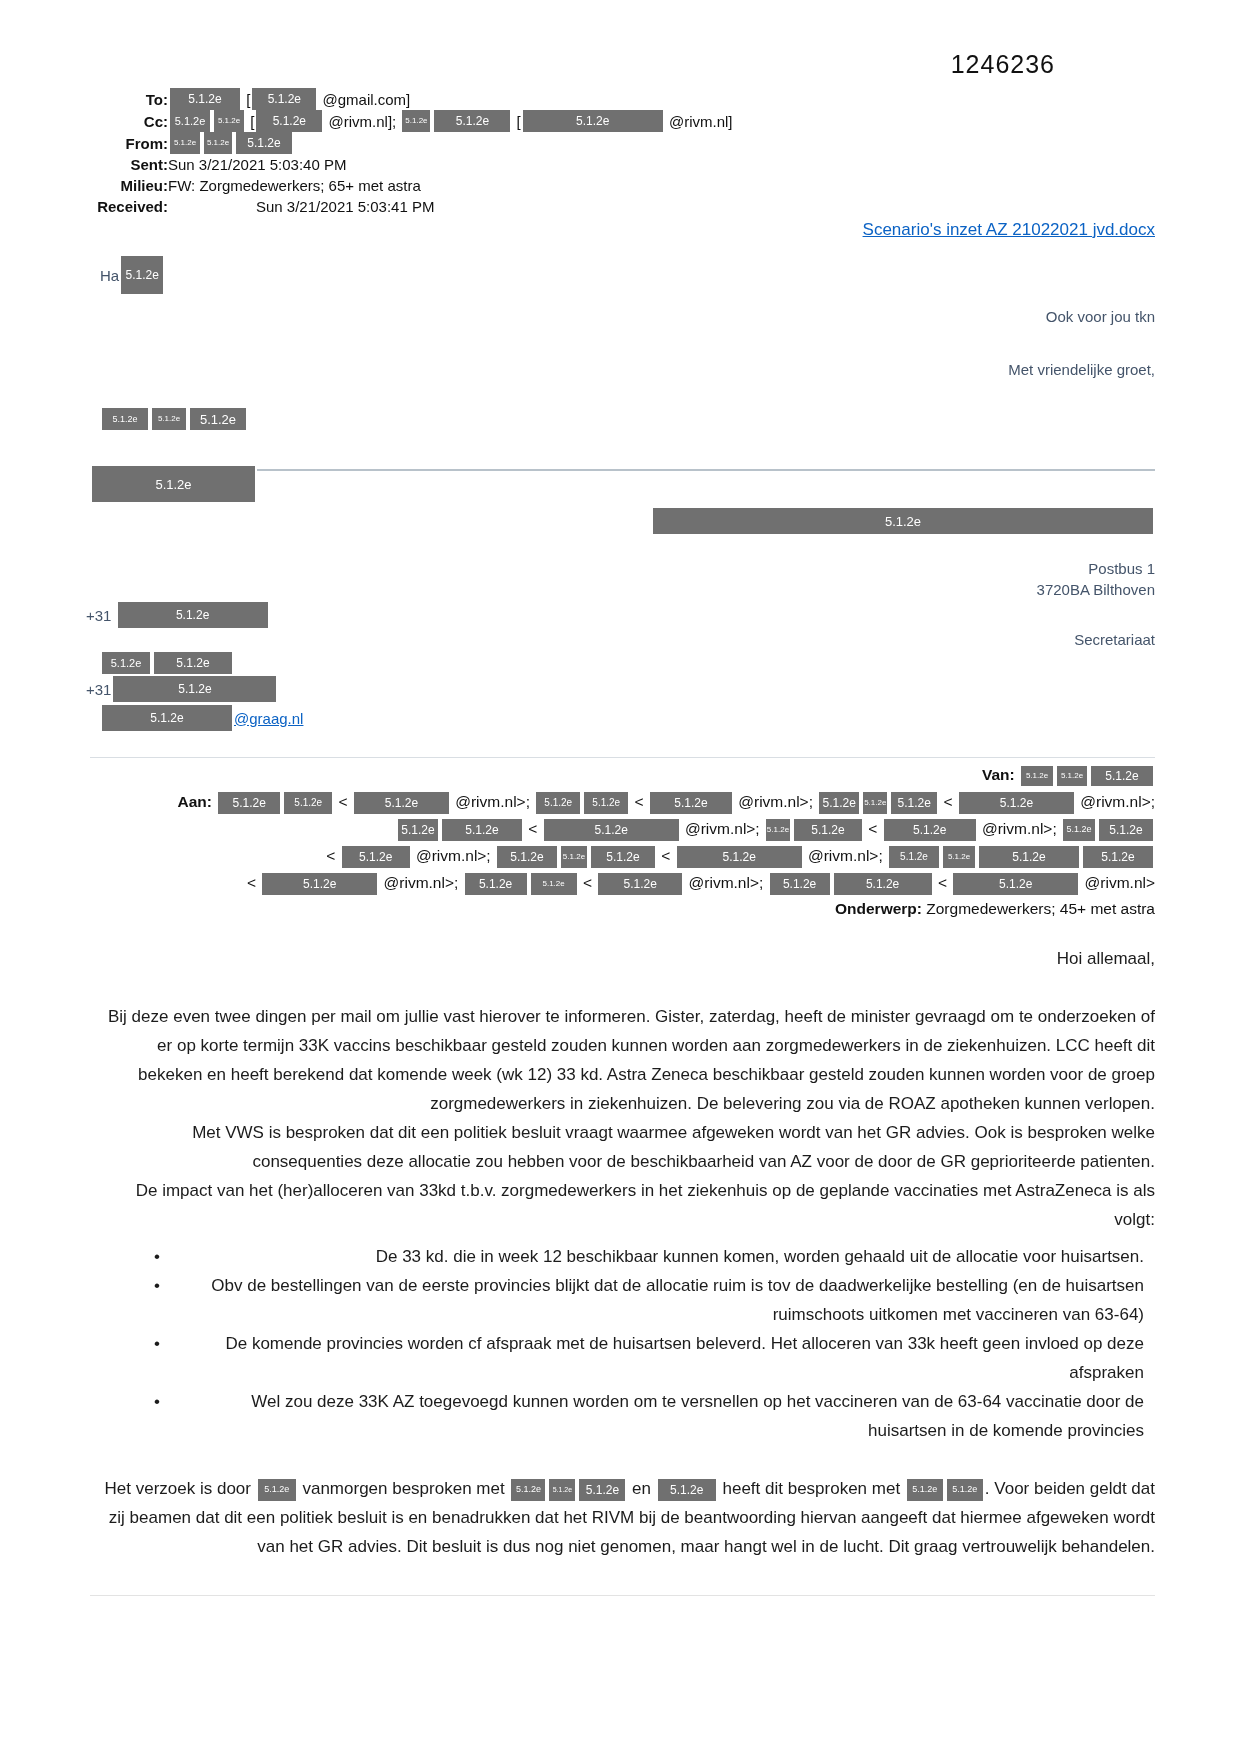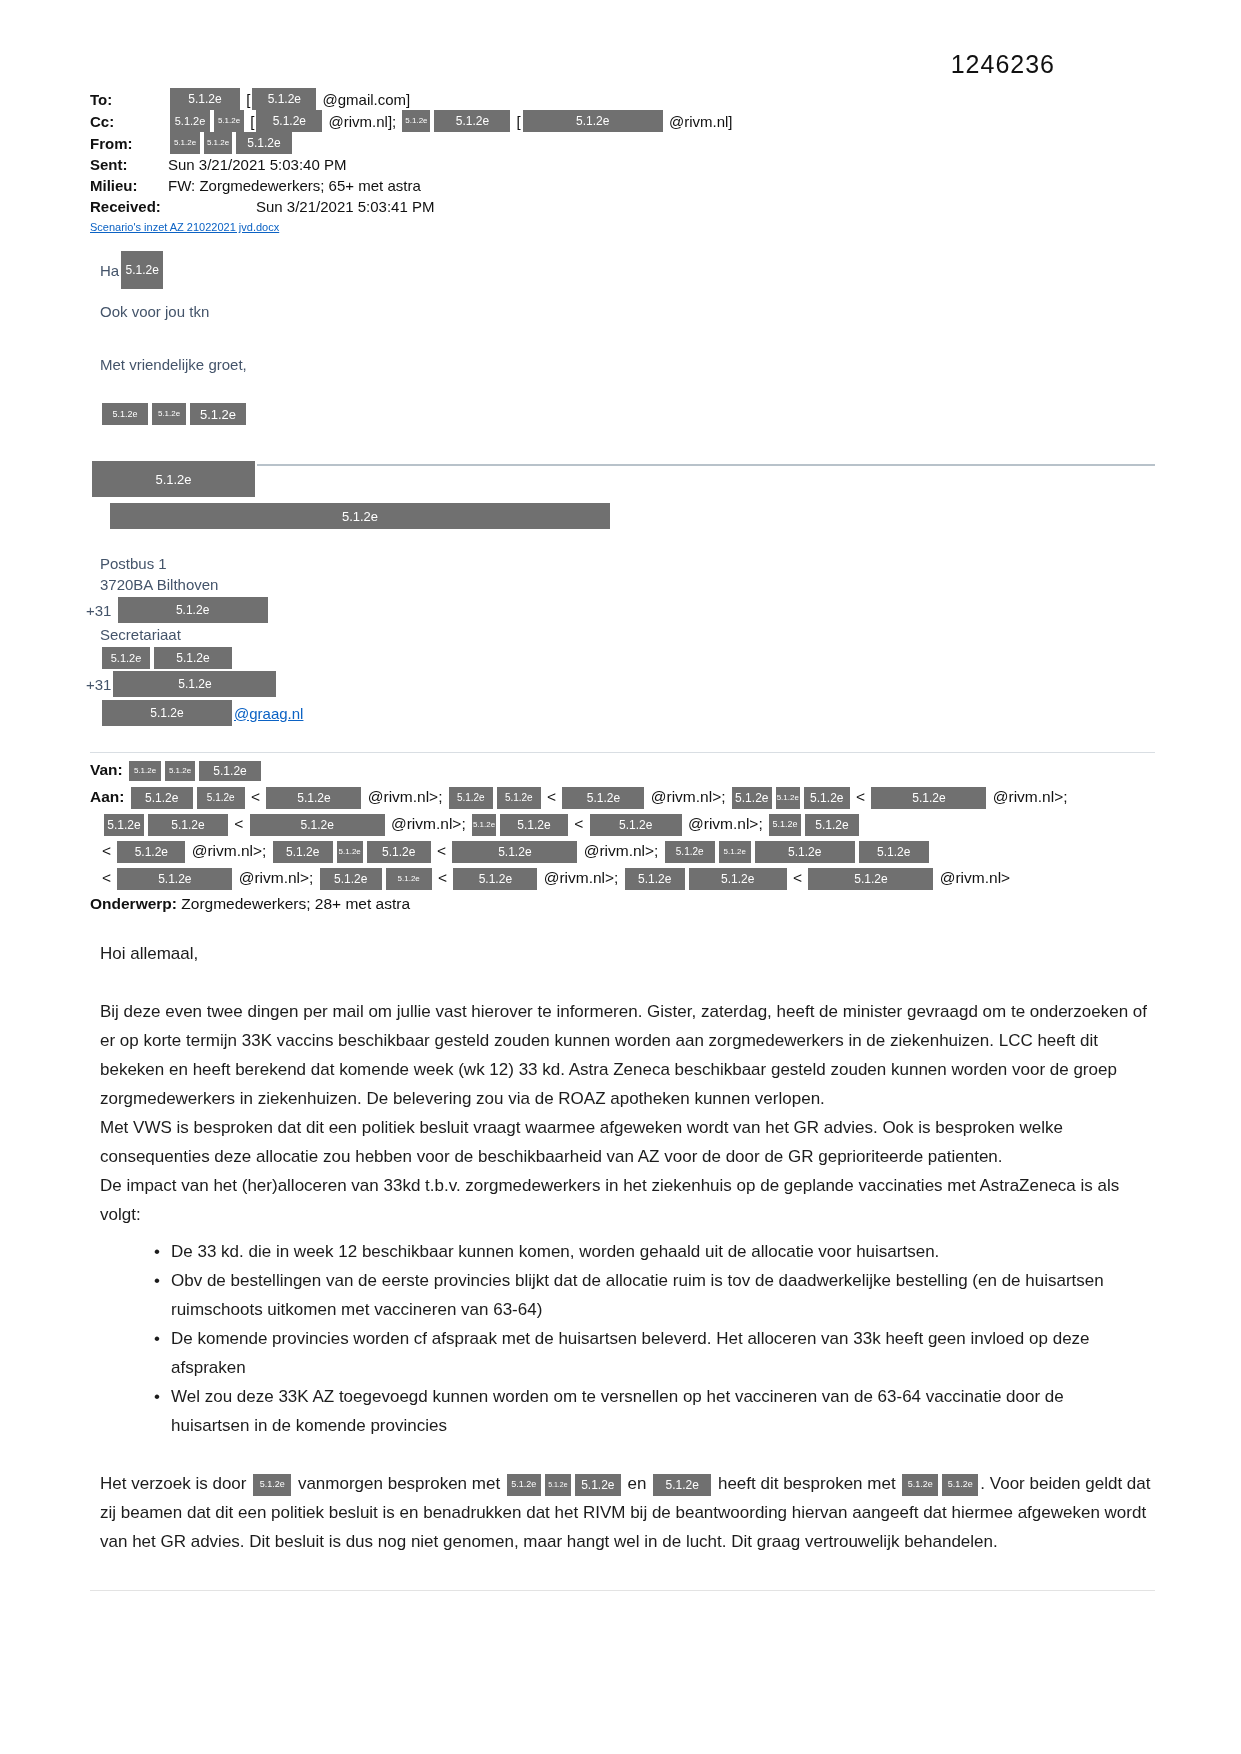--- a/index.html
+++ b/index.html
@@ -1,35 +1,35 @@
 <!DOCTYPE html>
 <html><head>
 <meta charset="utf-8">
 <style>
   html,body{margin:0;padding:0;background:#ffffff;}
   .page{
     position:relative;width:1241px;height:1754px;background:#ffffff;
     font-family:"Liberation Sans",sans-serif;color:#1a1a1a;
-    box-sizing:border-box;padding:0 86px 0 90px;overflow:hidden;
+    box-sizing:border-box;padding:0 86px 0 90px;overflow:hidden;text-align:right;
   }
   .docnum{position:absolute;top:50px;right:186px;font-size:25px;letter-spacing:1px;color:#111;}
   
   .redact{
     display:inline-flex;align-items:center;justify-content:center;
     background:#707070;color:#ffffff;font-size:12px;height:22px;
     vertical-align:middle;margin:0 2px;line-height:1;flex:none;white-space:nowrap;
   }
   .sp{display:inline-block;height:1px;}
   a.mlink{color:#0b62c4;text-decoration:underline;cursor:pointer;}
   
   .header{padding-top:88px;}
   .hrow{display:flex;align-items:center;min-height:21px;font-size:15px;color:#111;}
   .hlabel{width:78px;font-weight:bold;flex:none;}
   .hval{display:flex;align-items:center;flex-wrap:nowrap;white-space:pre;}
-  .attach{display:inline-block;margin-top:3px;font-size:11px;}
+  .attach{display:inline-block;margin-top:3px;font-size:17px;}
   
   .msg1{color:#44546a;font-size:15px;}
   .greet{margin-top:16px;height:38px;display:flex;align-items:center;padding-left:10px;}
   .m-line{padding-left:10px;}
   .mt14{margin-top:14px;} .mt36{margin-top:36px;}
   .sigboxes{margin-top:30px;padding-left:10px;display:flex;align-items:center;}
   .bigrow{margin-top:36px;display:flex;align-items:flex-start;}
   .bigrow .hline{flex:1;border-top:2px solid #b8c2ca;margin-top:3px;}
   .bigbox2{margin-top:6px;padding-left:18px;}
   .org{margin-top:3px;padding-left:10px;}
@@ -135,21 +135,21 @@
     <div class="aan-cont">
       <div class="aan-line">
         <b>Aan:</b>
         <span><span class="redact" style="width: 62px;">5.1.2e</span><span class="redact" style="width: 48px; font-size: 10px;">5.1.2e</span> &lt; <span class="redact" style="width: 95px;">5.1.2e</span> @rivm.nl&gt;; <span class="redact" style="width: 44px; font-size: 10px;">5.1.2e</span><span class="redact" style="width: 44px; font-size: 10px;">5.1.2e</span> &lt; <span class="redact" style="width: 82px;">5.1.2e</span> @rivm.nl&gt;; <span class="redact" style="width: 40px;">5.1.2e</span><span class="redact" style="width: 24px; font-size: 8px;">5.1.2e</span><span class="redact" style="width: 46px;">5.1.2e</span> &lt; <span class="redact" style="width: 115px;">5.1.2e</span> @rivm.nl&gt;;</span>
       </div>
       <div class="aan-line aan-indent"><span class="redact" style="width: 40px;">5.1.2e</span><span class="redact" style="width: 80px;">5.1.2e</span> &lt; <span class="redact" style="width: 135px;">5.1.2e</span> @rivm.nl&gt;; <span class="redact" style="width: 24px; font-size: 8px;">5.1.2e</span><span class="redact" style="width: 68px;">5.1.2e</span> &lt; <span class="redact" style="width: 92px;">5.1.2e</span> @rivm.nl&gt;; <span class="redact" style="width: 32px; font-size: 9px;">5.1.2e</span><span class="redact" style="width: 54px;">5.1.2e</span></div>
       <div class="aan-line aan-indent"> &lt; <span class="redact" style="width: 68px;">5.1.2e</span> @rivm.nl&gt;; <span class="redact" style="width: 60px;">5.1.2e</span><span class="redact" style="width: 26px; font-size: 8px;">5.1.2e</span><span class="redact" style="width: 64px;">5.1.2e</span> &lt; <span class="redact" style="width: 125px;">5.1.2e</span> @rivm.nl&gt;; <span class="redact" style="width: 50px; font-size: 10px;">5.1.2e</span><span class="redact" style="width: 32px; font-size: 8px;">5.1.2e</span><span class="redact" style="width: 100px;">5.1.2e</span><span class="redact" style="width: 70px;">5.1.2e</span></div>
       <div class="aan-line aan-indent"> &lt; <span class="redact" style="width: 115px;">5.1.2e</span> @rivm.nl&gt;; <span class="redact" style="width: 62px;">5.1.2e</span><span class="redact" style="width: 46px; font-size: 8px;">5.1.2e</span> &lt; <span class="redact" style="width: 84px;">5.1.2e</span> @rivm.nl&gt;; <span class="redact" style="width: 60px;">5.1.2e</span><span class="redact" style="width: 98px;">5.1.2e</span> &lt; <span class="redact" style="width: 125px;">5.1.2e</span> @rivm.nl&gt;</div>
     </div>
     <div class="qh">
-      <b>Onderwerp:</b><span> Zorgmedewerkers; 28+ met astra</span>
+      <b>Onderwerp:</b><span> Zorgmedewerkers; 45+ met astra</span>
     </div>
   </div>
 
   <div class="qbody">
     <p>Hoi allemaal,</p>
     <div class="gap">
 
     <p>Bij deze even twee dingen per mail om jullie vast hierover te informeren. Gister, zaterdag, heeft de minister gevraagd om te onderzoeken of er op korte termijn 33K vaccins beschikbaar gesteld zouden kunnen worden aan zorgmedewerkers in de ziekenhuizen. LCC heeft dit bekeken en heeft berekend dat komende week (wk 12) 33 kd. Astra Zeneca beschikbaar gesteld zouden kunnen worden voor de groep zorgmedewerkers in ziekenhuizen. De belevering zou via de ROAZ apotheken kunnen verlopen.</p>
         <p>Met VWS is besproken dat dit een politiek besluit vraagt waarmee afgeweken wordt van het GR advies. Ook is besproken welke consequenties deze allocatie zou hebben voor de beschikbaarheid van AZ voor de door de GR geprioriteerde patienten.</p>
         <p>De impact van het (her)alloceren van 33kd t.b.v. zorgmedewerkers in het ziekenhuis op de geplande vaccinaties met AstraZeneca is als volgt:</p>

